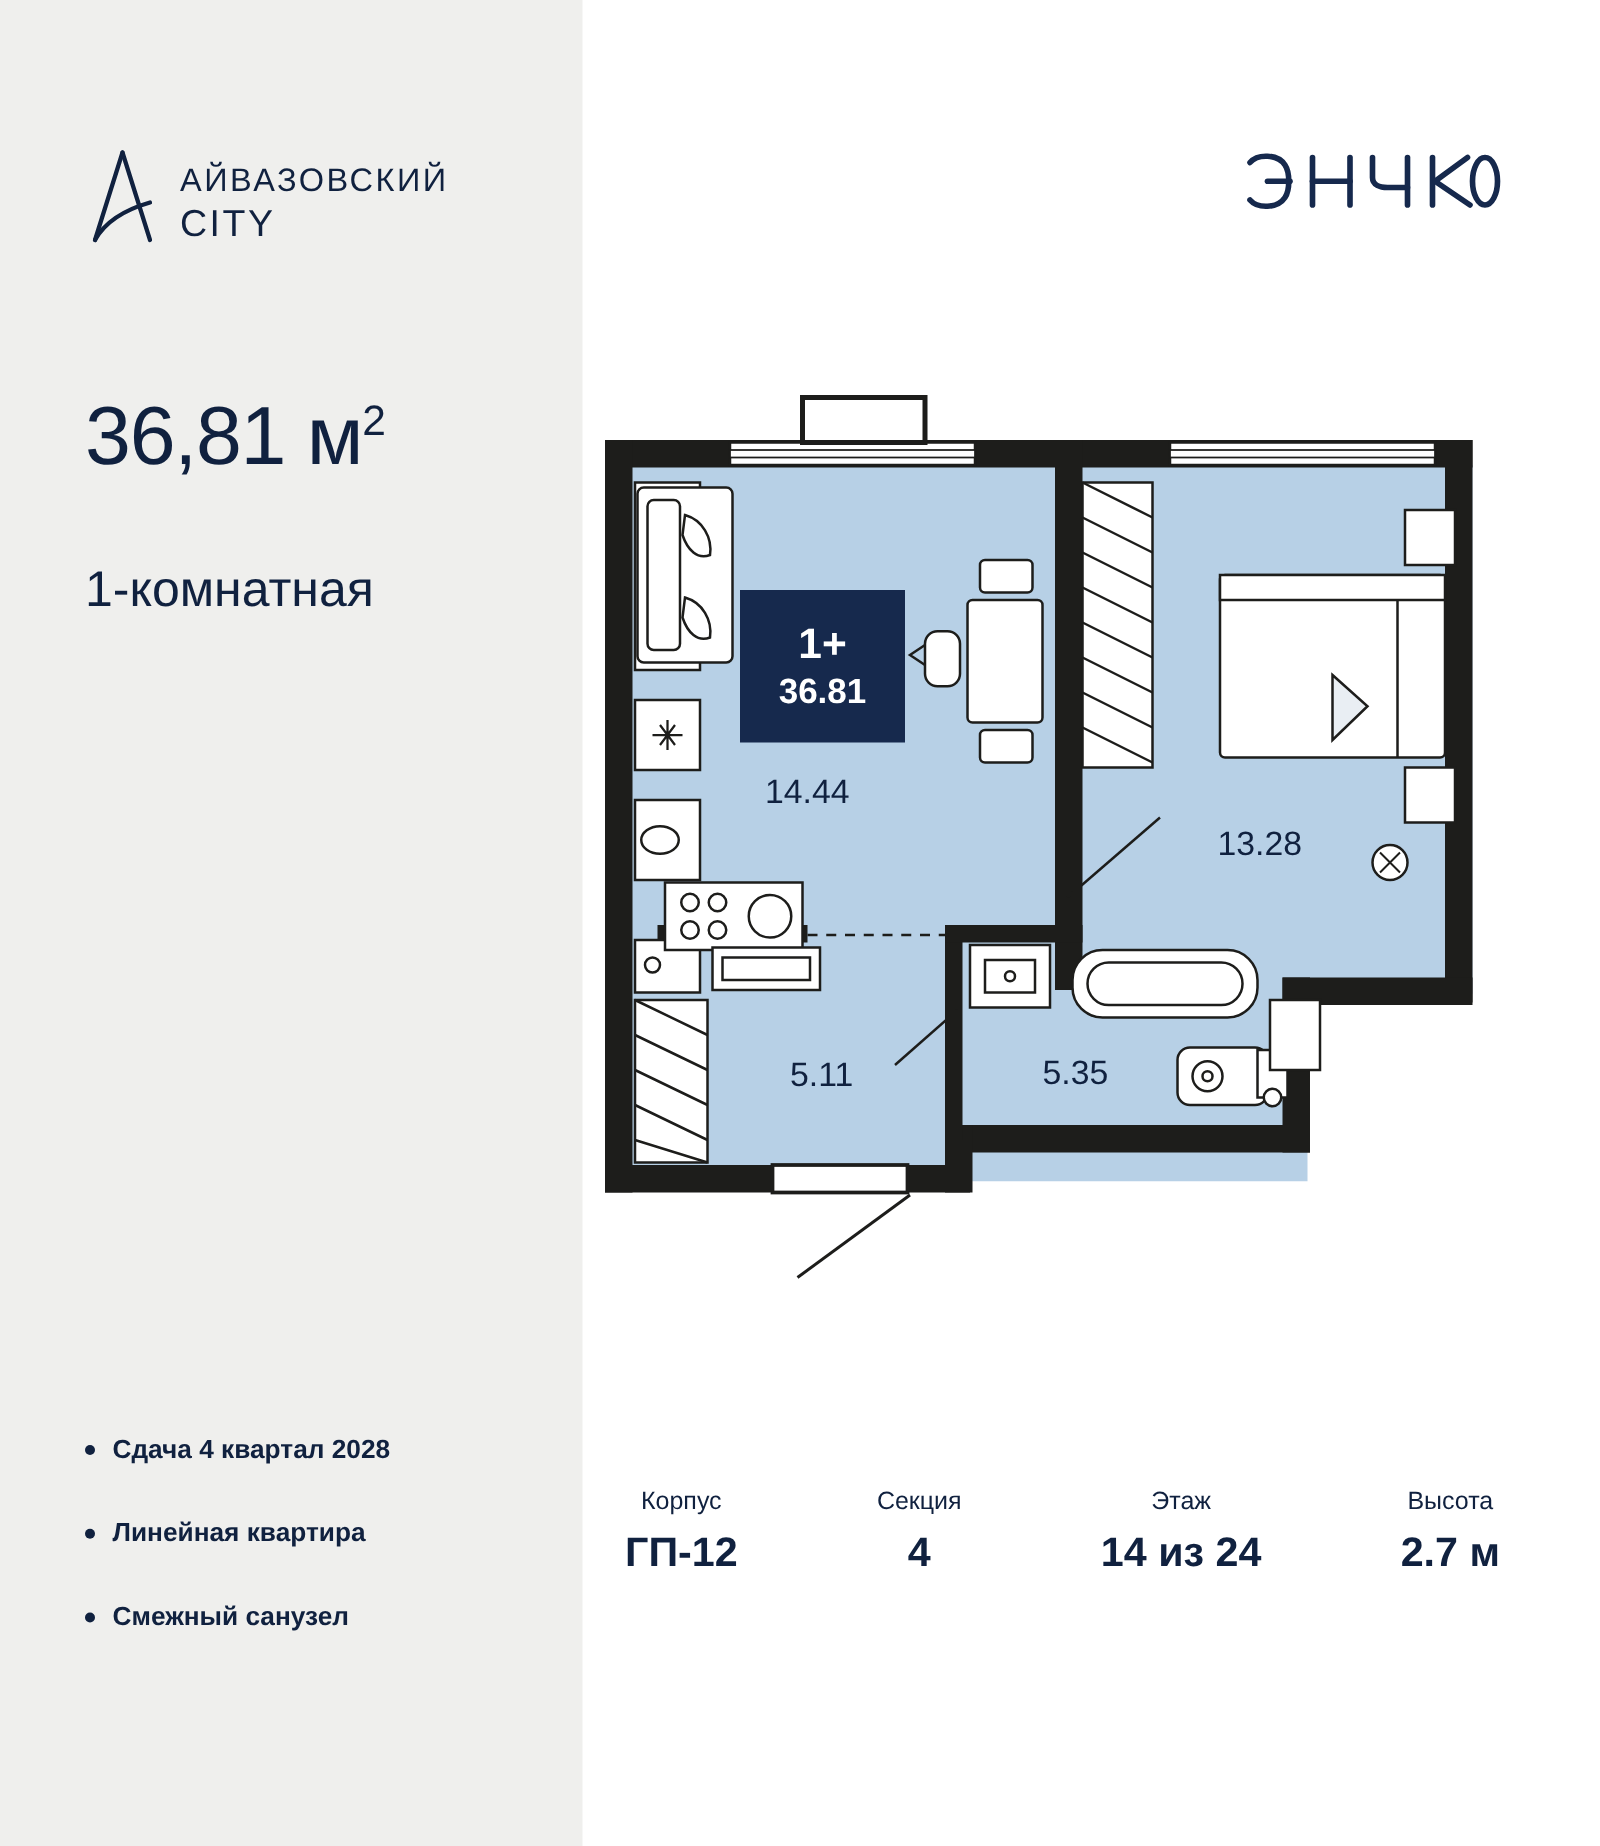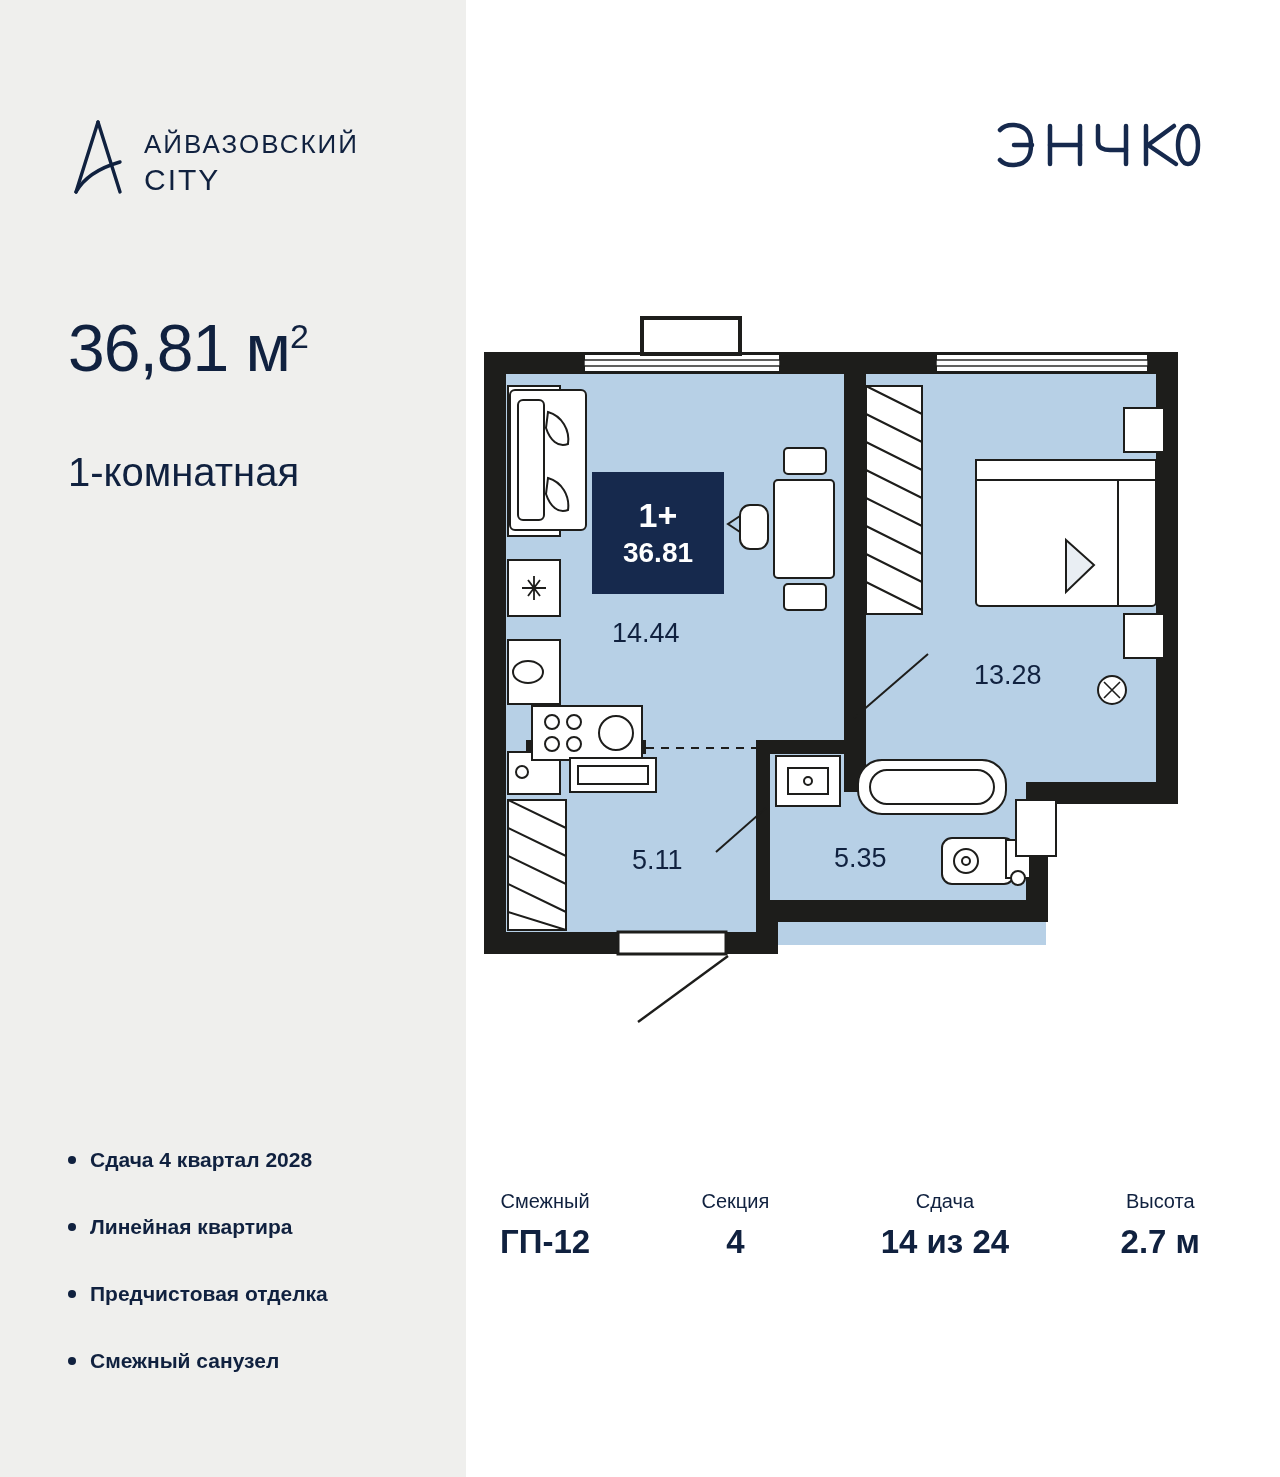--- a/index.html
+++ b/index.html
@@ -201,24 +201,20 @@
 <div class="rooms-label">1-комнатная</div>
 
 <div class="features">
   <div class="feature">
     <span class="dot"></span>
     <span>Сдача 4 квартал 2028</span>
   </div>
   <div class="feature">
     <span class="dot"></span>
     <span>Линейная квартира</span>
-  </div>
-  <div class="feature">
-    <span class="dot"></span>
-    <span>Предчистовая отделка</span>
   </div>
   <div class="feature">
     <span class="dot"></span>
     <span>Смежный санузел</span>
   </div>
 </div>
 
 <div class="brand">
   <svg width="210" height="54" viewBox="0 0 210 54">
     <g stroke="#16294d" stroke-width="4.5" fill="none" stroke-linecap="round" stroke-linejoin="round">
@@ -371,28 +367,28 @@
   <div class="b2">36.81</div>
 </div>
 
 <div class="room-area ra-living">14.44</div>
 <div class="room-area ra-bed">13.28</div>
 <div class="room-area ra-hall">5.11</div>
 <div class="room-area ra-bath">5.35</div>
 
 <div class="specs">
   <div>
-    <div class="spec-title">Смежный</div>
+    <div class="spec-title">Корпус</div>
     <div class="spec-value">ГП-12</div>
   </div>
   <div>
     <div class="spec-title">Секция</div>
     <div class="spec-value">4</div>
   </div>
   <div>
-    <div class="spec-title">Сдача</div>
+    <div class="spec-title">Этаж</div>
     <div class="spec-value">14 из 24</div>
   </div>
   <div>
     <div class="spec-title">Высота</div>
     <div class="spec-value">2.7 м</div>
   </div>
 </div>
 
 </body></html>

